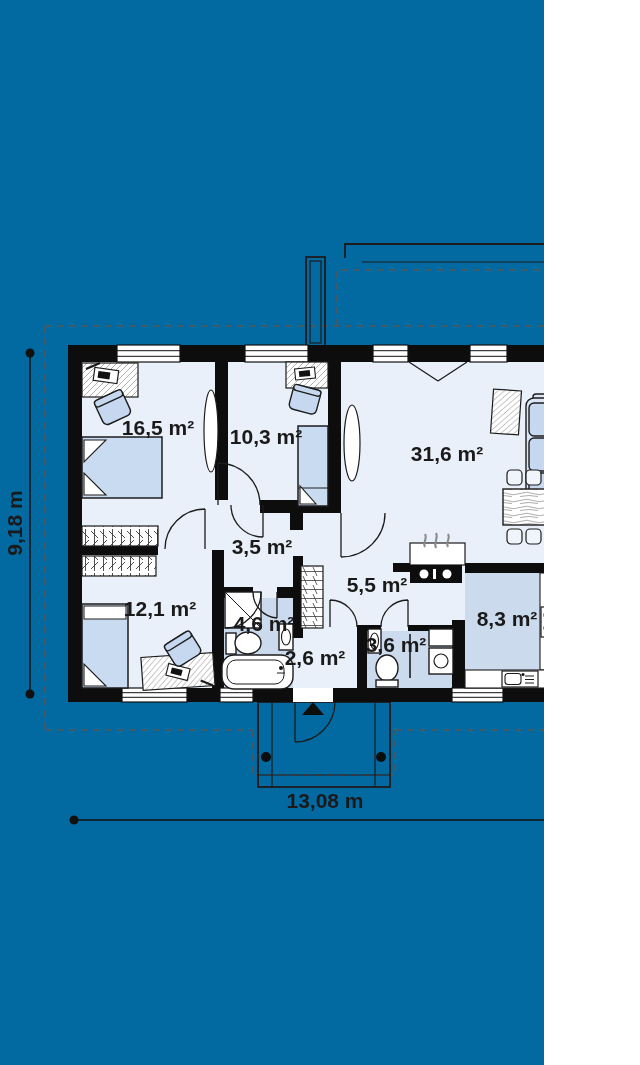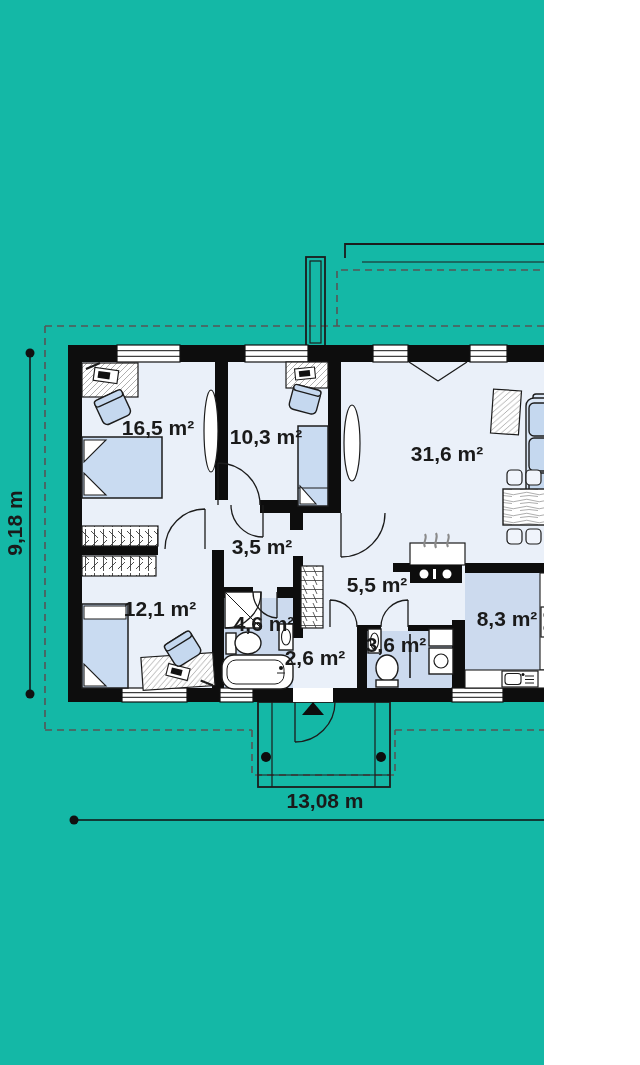--- a/index.html
+++ b/index.html
@@ -1,20 +1,20 @@
 <!DOCTYPE html>
 <html style="--wall: #0d0d0d; --line: #1a1a1a; --floor-light: #eaf0f9; --floor-blue: #ccdaee; --furn-blue: #c5d8ef; --dash: #555555;"><head>
 <meta charset="utf-8">
 <style>
   :root{
     --wall:#0d0d0d; --line:#1a1a1a; --floor-light:#eaf0f9; --floor-blue:#ccdaee;
     --furn-blue:#c5d8ef; --furn-pale:#dbe7f6; --white:#ffffff; --dash:#555555;
   }
   html,body{margin:0;padding:0;background:#fff;}
-  .canvas{position:relative;width:544px;height:1065px;background:#14b8a6;overflow:hidden;
+  .canvas{position:relative;width:544px;height:1065px;background:#0369a1;overflow:hidden;
           font-family:"Liberation Sans","DejaVu Sans",sans-serif;}
   svg text{font-family:"Liberation Sans","DejaVu Sans",sans-serif;font-weight:bold;fill:var(--line);}
   .room-label{font-size:21px;}
   .dim-label{font-size:21px;}
   .wall{fill:var(--wall);}
   .thin{stroke:#1c1c1c;stroke-width:1.8;fill:none;}
   .thin1{stroke:#1c1c1c;stroke-width:1.2;fill:none;}
   .dash{stroke:var(--dash);stroke-width:1.6;fill:none;stroke-dasharray:7 5;}
   .winrect{fill:#fff;stroke:#111;stroke-width:1.2;}
   .winline{stroke:#111;stroke-width:1;}

